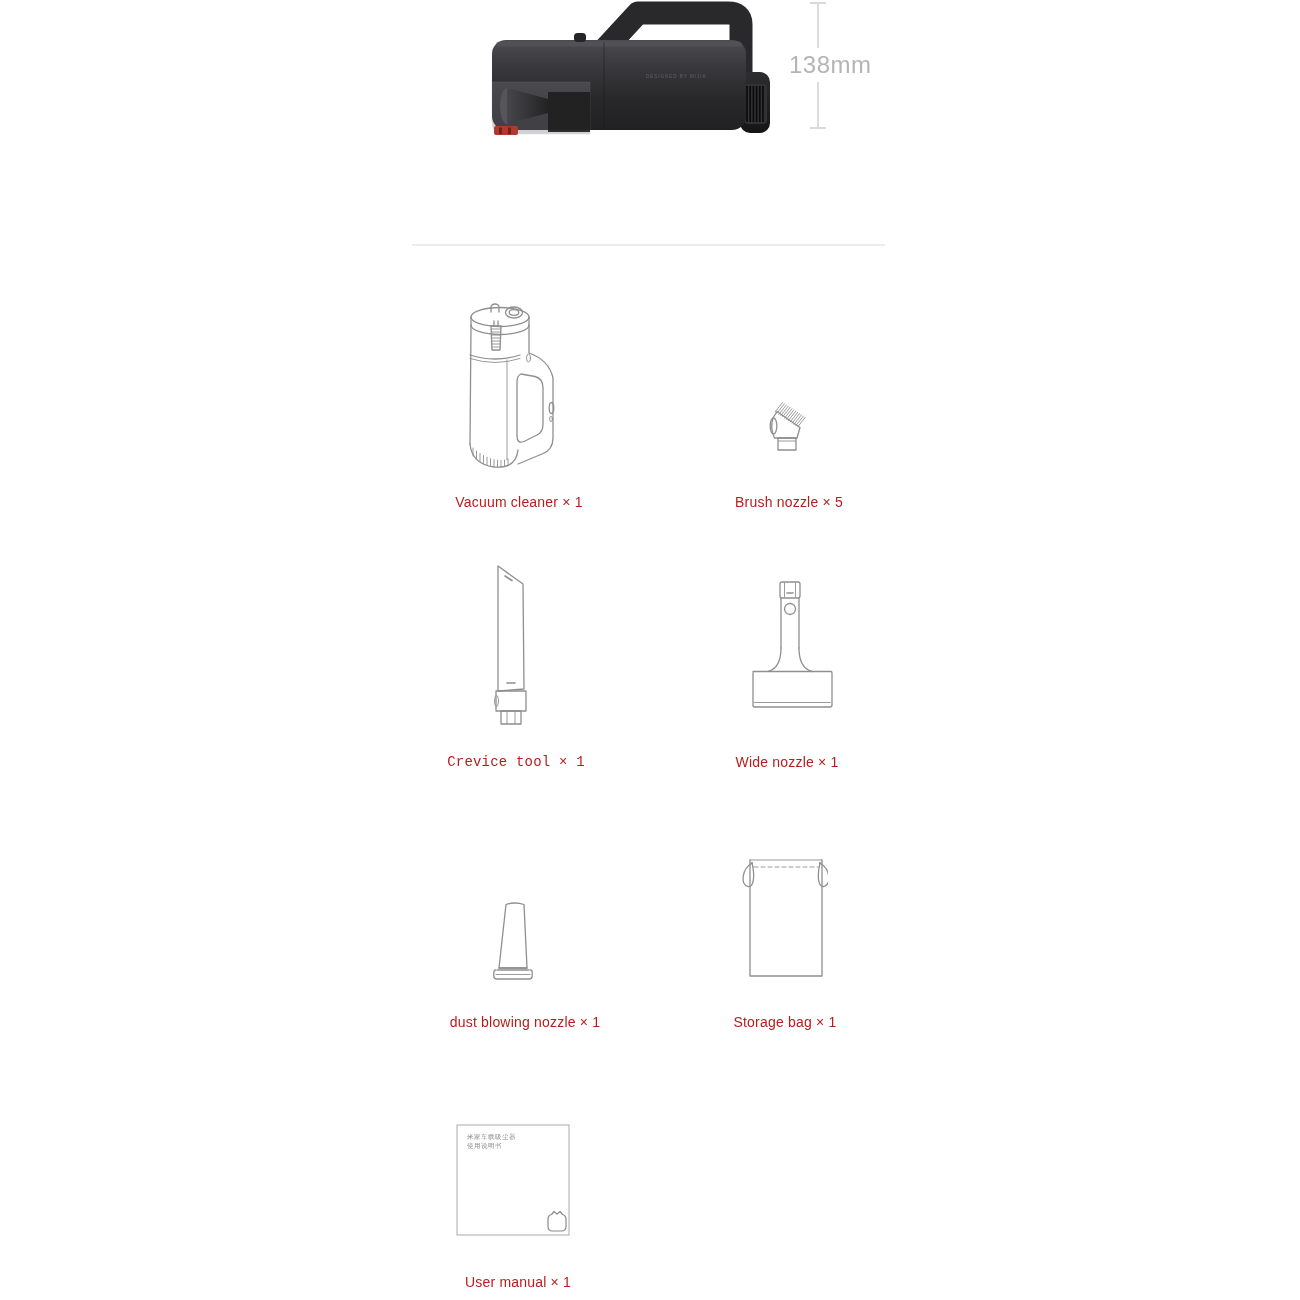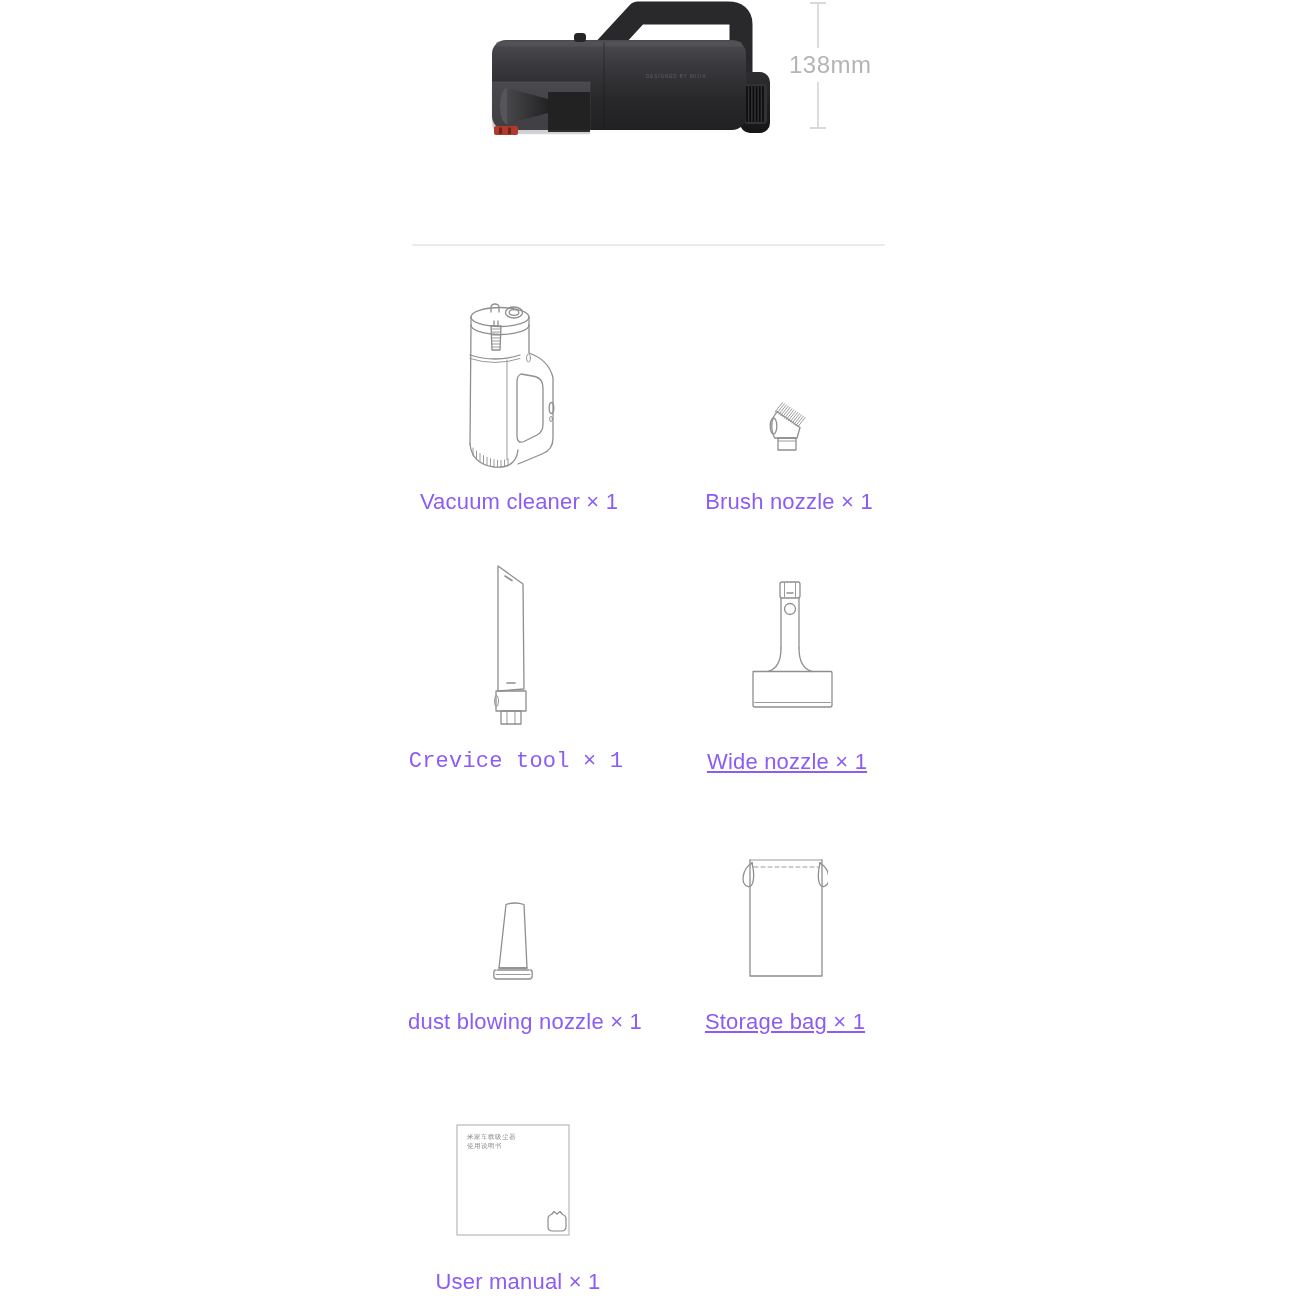--- a/index.html
+++ b/index.html
@@ -1,20 +1,20 @@
 <!DOCTYPE html>
 <html><head>
 <meta charset="utf-8">
 <style>
   html,body{margin:0;padding:0;background:#fff;}
   #canvas{position:relative;width:1300px;height:1300px;background:#fff;overflow:hidden;
           font-family:"Liberation Sans", sans-serif;}
   .abs{position:absolute;}
   .label{position:absolute;transform:translateX(-50%);white-space:nowrap;
-         font-size:22px;color:#8b5cf6;line-height:24px;letter-spacing:0.2px;}
+         font-size:14px;color:#b91c1c;line-height:24px;letter-spacing:0.2px;}
   .dim-text{position:absolute;width:76px;text-align:center;font-size:24px;
             color:#b4b4b4;letter-spacing:0.5px;}
   .dim-tick{position:absolute;width:16px;height:2px;background:#d9d9d9;}
   .dim-seg{position:absolute;width:2px;background:#dcdcdc;}
   .divider{position:absolute;height:2px;background:#ebebeb;border-radius:1px;}
   svg{display:block;}
   .lineart{stroke:#8f8f8f;stroke-width:1.3;fill:none;stroke-linecap:round;stroke-linejoin:round;}
 </style>
 </head>
 <body>
@@ -105,21 +105,21 @@
 
   <svg class="abs" style="left:762px;top:398px;" width="50" height="66" viewBox="0 0 50 66">
     <g class="lineart">
       <path stroke-width="0.9" d="M13,14 L20.5,4.5 M14.9,15.2 L22.4,5.7 M16.8,16.5 L24.3,7 M18.7,17.7 L26.2,8.2 M20.6,18.9 L28.1,9.4 M22.5,20.2 L30,10.7 M24.4,21.4 L31.9,11.9 M26.3,22.6 L33.8,13.1 M28.2,23.9 L35.7,14.4 M30.1,25.1 L37.6,15.6 M32,26.3 L39.5,16.8 M33.9,27.6 L41.4,18.1 M35.8,28.8 L43.3,19.3"></path>
       <path d="M 11,20 L 15,13.5 L 38,29.5 L 35,40 L 12.5,40 Q 7.8,30 11,20 Z"></path>
       <ellipse cx="11.5" cy="28" rx="3.3" ry="8"></ellipse>
       <path d="M 16,40 H 34 V 52 H 16 Z"></path>
       <path d="M 16.5,43 H 33.5" stroke-width="0.9"></path>
     </g>
   </svg>
-  <div class="label" style="left:789px;top:490px;">Brush nozzle × 1</div>
+  <div class="label" style="left:789px;top:490px;">Brush nozzle × 5</div>
 
   <svg class="abs" style="left:488px;top:563px;" width="45" height="165" viewBox="0 0 45 165">
     <g class="lineart">
       <path d="M 10,3 L 35,21 L 36,126 L 10,128 Z"></path>
       <path d="M 17,13 L 24,17.5" stroke-width="1.6"></path>
       <path d="M 19,120 H 27" stroke-width="1.6"></path>
       <path d="M 8,128 H 38 V 148 H 8 Z"></path>
       <ellipse cx="8.5" cy="138" rx="2" ry="5.5" stroke-width="0.9"></ellipse>
       <path d="M 13,148 H 33 V 161 H 13 Z"></path>
       <path d="M 19,148 V 161 M 27,148 V 161" stroke-width="0.9"></path>
@@ -132,21 +132,21 @@
       <rect x="30" y="4" width="20" height="16" rx="2"></rect>
       <path d="M 34.5,5 V 19 M 45.5,5 V 19" stroke-width="0.9"></path>
       <path d="M 37,15 H 43" stroke-width="1.6"></path>
       <path d="M 31,20 L 31,70 M 49,20 L 49,70"></path>
       <circle cx="40" cy="31" r="5.5"></circle>
       <path d="M 31,70 Q 31,90 18,93.5 M 49,70 Q 49,90 62,93.5"></path>
       <path d="M 3,93.5 H 81 Q 82,93.5 82,95 V 127 Q 82,129 80,129 H 5 Q 3,129 3,127 V 95 Q 3,93.5 4,93.5 Z"></path>
       <path d="M 4.5,124.5 H 80.5" stroke-width="0.9"></path>
     </g>
   </svg>
-  <div class="label" style="left:787px;top:750px;text-decoration:underline;">Wide nozzle × 1</div>
+  <div class="label" style="left:787px;top:750px;">Wide nozzle × 1</div>
 
   <svg class="abs" style="left:493px;top:900px;" width="40" height="85" viewBox="0 0 40 85">
     <g class="lineart">
       <path d="M 13,4.5 Q 22,1.5 31,4.5 L 34,68 L 6,68 Z"></path>
       <path d="M 6,68 H 34"></path>
       <path d="M 4,70 H 36 M 2.5,70 Q 0.8,70 0.8,72.5 L 0.8,76 Q 0.8,79 4,79 H 36 Q 39.2,79 39.2,76 L 39.2,72.5 Q 39.2,70 37.5,70"></path>
       <path d="M 3,74.5 H 37" stroke-width="0.9"></path>
     </g>
   </svg>
   <div class="label" style="left:525px;top:1010px;">dust blowing nozzle × 1</div>
@@ -155,21 +155,21 @@
     <g class="lineart">
       <path d="M 12,10 L 12,126 L 84,126 L 84,10"></path>
       <path d="M 12,10 H 84" stroke-width="0.9"></path>
       <path d="M 16,17 H 80" stroke-dasharray="4 3" stroke-width="0.9"></path>
       <path d="M 14,13 C 4,19 2,34 10,36.5 C 16,38 17,25 14,13 Z"></path>
       <path d="M 82,13 C 92,19 94,34 86,36.5 C 80,38 79,25 82,13 Z"></path>
       <circle cx="14" cy="13" r="1" fill="#8f8f8f" stroke="none"></circle>
       <circle cx="82" cy="13" r="1" fill="#8f8f8f" stroke="none"></circle>
     </g>
   </svg>
-  <div class="label" style="left:785px;top:1010px;text-decoration:underline;">Storage bag × 1</div>
+  <div class="label" style="left:785px;top:1010px;">Storage bag × 1</div>
 
   <svg class="abs" style="left:455px;top:1122px;" width="118" height="118" viewBox="0 0 118 118">
     <rect x="2" y="3" width="112" height="110" fill="none" stroke="#b2b2b2" stroke-width="1.1"></rect>
     <text x="12" y="17" font-size="6.5" fill="#8a8a8a" letter-spacing="0.5">米家车载吸尘器</text>
     <text x="12" y="26" font-size="6.5" fill="#8a8a8a" letter-spacing="0.5">使用说明书</text>
     <path d="M 96.5,92.5 q -3.5,1 -3.5,4.5 v 7.5 q 0,4.5 4.5,4.5 h 9 q 4.5,0 4.5,-4.5 v -7.5 q 0,-3.5 -3.5,-4.5 l -2.5,-3 -3,2.6 -3,-2.6 z" fill="none" stroke="#8a8a8a" stroke-width="1.2" stroke-linejoin="round"></path>
   </svg>
   <div class="label" style="left:518px;top:1270px;text-align:center;">User manual × 1</div>
 
 </div>

